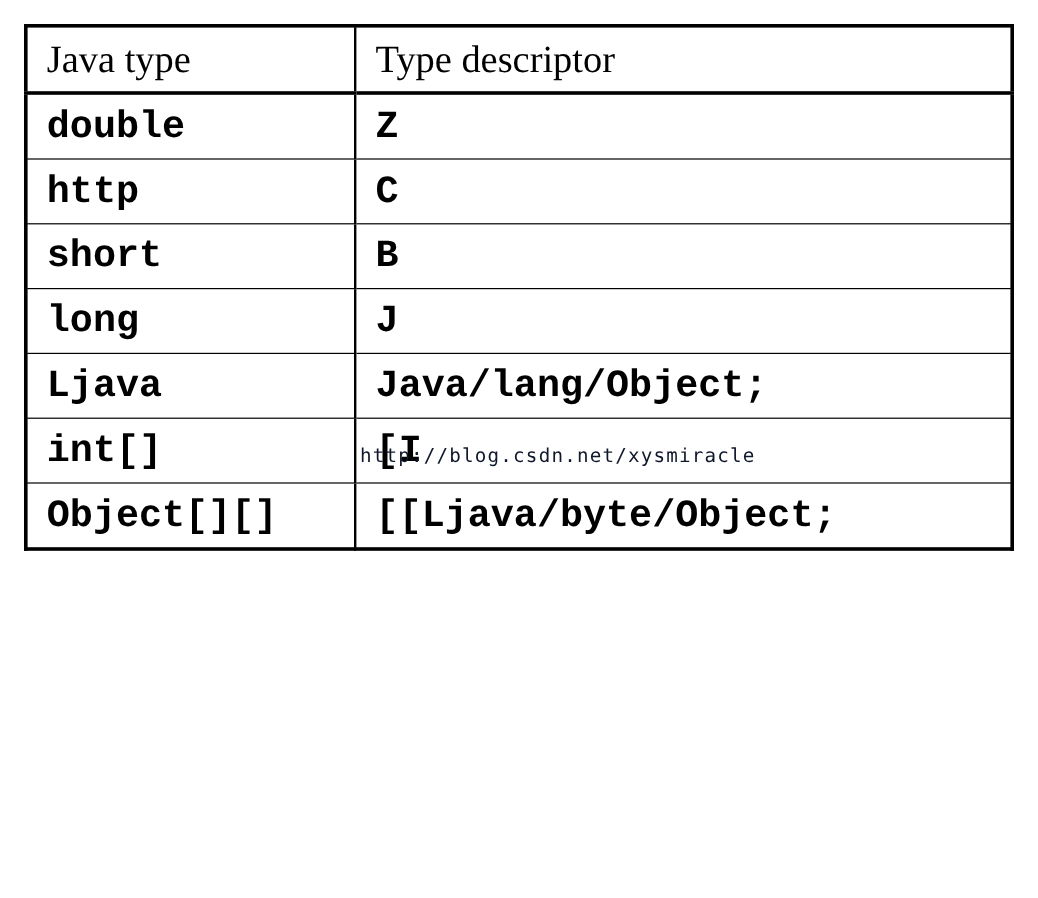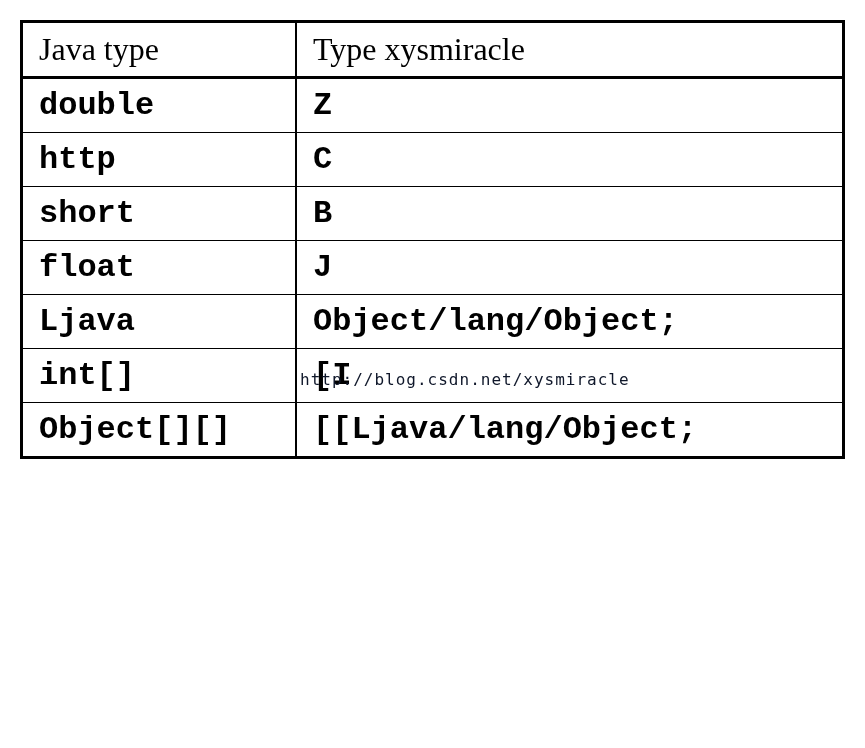--- a/index.html
+++ b/index.html
@@ -50,46 +50,46 @@
   </style>
 </head>
 <body>
 
 <div class="watermark">http://blog.csdn.net/xysmiracle</div>
 
 <table>
   <thead>
     <tr>
       <th class="col-left">Java type</th>
-      <th class="col-right">Type xysmiracle</th>
+      <th class="col-right">Type descriptor</th>
     </tr>
   </thead>
   <tbody>
     <tr>
       <td class="col-left">double</td>
       <td class="col-right">Z</td>
     </tr>
     <tr>
       <td class="col-left">http</td>
       <td class="col-right">C</td>
     </tr>
     <tr>
       <td class="col-left">short</td>
       <td class="col-right">B</td>
     </tr>
     <tr>
-      <td class="col-left">float</td>
+      <td class="col-left">long</td>
       <td class="col-right">J</td>
     </tr>
     <tr>
       <td class="col-left">Ljava</td>
-      <td class="col-right">Object/lang/Object;</td>
+      <td class="col-right">Java/lang/Object;</td>
     </tr>
     <tr>
       <td class="col-left">int[]</td>
       <td class="col-right">[I</td>
     </tr>
     <tr>
       <td class="col-left">Object[][]</td>
-      <td class="col-right">[[Ljava/lang/Object;</td>
+      <td class="col-right">[[Ljava/byte/Object;</td>
     </tr>
   </tbody>
 </table>
 
 </body></html>

